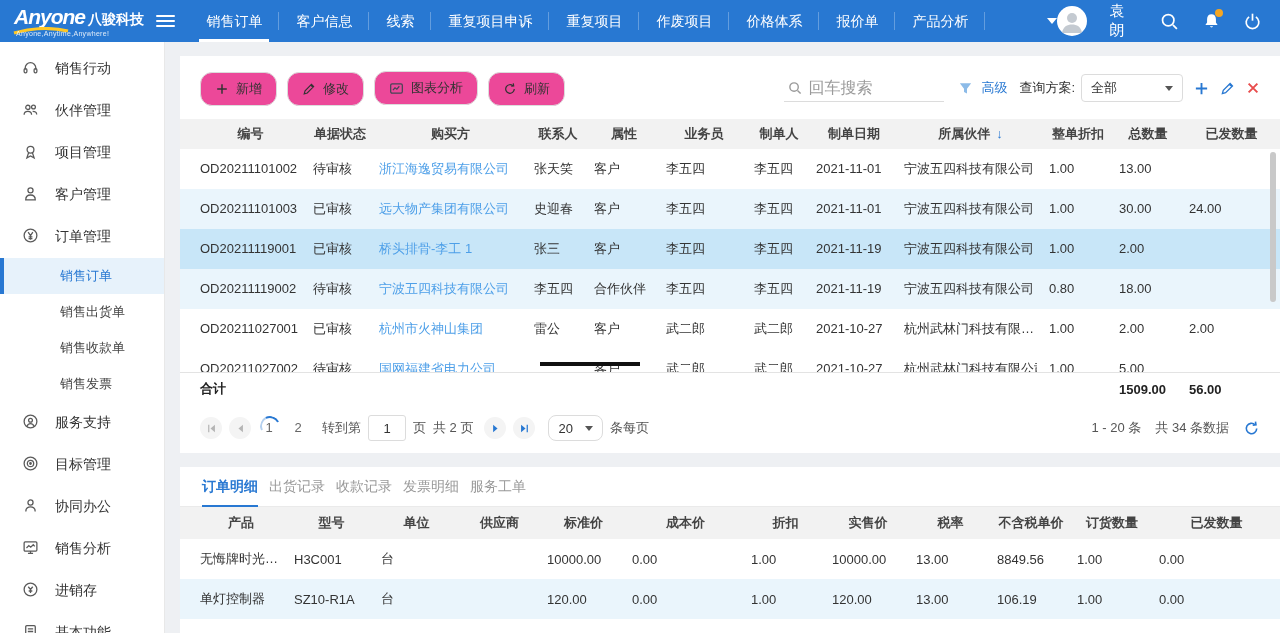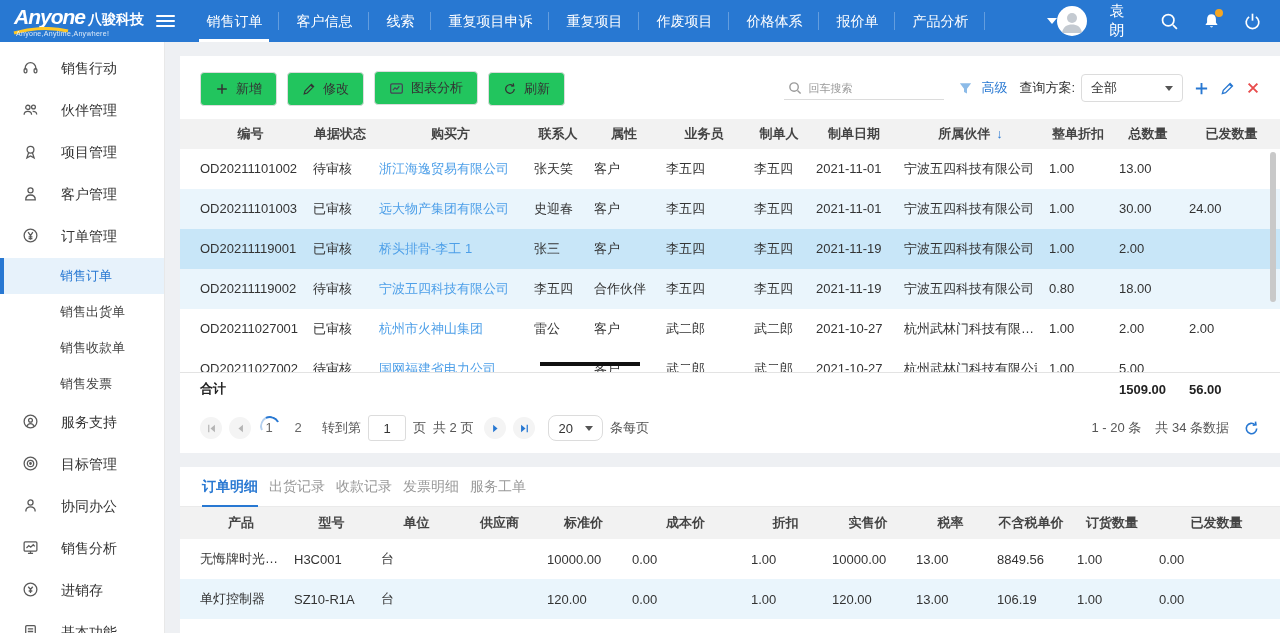--- a/index.html
+++ b/index.html
@@ -22,36 +22,36 @@
   .tab.active::before { content:''; position:absolute; left:10px; right:10px; bottom:0; height:3px; background:#fff; }
   .nav-caret { margin:0 0 0 62px; width:0; height:0; border-left:5px solid transparent; border-right:5px solid transparent; border-top:6px solid #fff; cursor:pointer; }
   .top-right { margin-left:auto; display:flex; align-items:center; gap:22px; padding-right:18px; }
   .avatar { width:30px; height:30px; border-radius:50%; background:#fff; overflow:hidden; flex:none; cursor:pointer; }
   .user-name { font-size:15px; cursor:pointer; }
   .tb-icon { position:relative; width:20px; height:20px; display:flex; align-items:center; justify-content:center; cursor:pointer; }
   .badge-dot { position:absolute; top:-2px; right:-2px; width:8px; height:8px; border-radius:50%; background:#F5A623; }
 
   
   .sidebar { position:absolute; top:42px; left:0; bottom:0; width:165px; background:#fff; border-right:1px solid #E8E8E8; padding-top:6px; overflow:hidden; z-index:10; }
-  .side-item { display:flex; align-items:center; gap:22px; height:42px; padding-left:22px; font-size:14px; color:#333; cursor:pointer;font-family:Liberation Serif, serif; }
+  .side-item { display:flex; align-items:center; gap:16px; height:42px; padding-left:22px; font-size:14px; color:#333; cursor:pointer;font-family:Liberation Serif, serif; }
   .side-item svg { flex:none; }
   .sub-item { display:flex; align-items:center; height:36px; padding-left:56px; font-size:13px; color:#444; cursor:pointer; border-left:4px solid transparent; }
   .sub-item.active { background:#E7F2FB; color:#2878D2; border-left-color:#2878D2; }
 
   
   .main { position:absolute; top:42px; left:165px; right:0; bottom:0; display:flex; flex-direction:column; overflow:hidden; }
   .panel { background:#fff; margin:14px 0 0 15px; }
   .panel-orders { flex:none; }
   .panel-detail { flex:1; }
 
   
   .toolbar { display:flex; align-items:center; padding:15px 20px 13px 20px; }
-  .btn { display:inline-flex; align-items:center; gap:7px; border:1px solid #DCDCDC; background:#22c55e; border-radius:4px; padding:7px 14px; font-size:13px; color:#333; margin-right:10px; cursor:pointer; }
+  .btn { display:inline-flex; align-items:center; gap:7px; border:1px solid #DCDCDC; background:#ec4899; border-radius:12px; padding:7px 14px; font-size:13px; color:#333; margin-right:10px; cursor:pointer; }
   .search-box { margin-left:auto; display:flex; align-items:center; gap:6px; border-bottom:1px solid #DCDCDC; padding:4px 4px; width:160px; }
-  .search-box input { border:none; outline:none; width:120px; font-size:11px; color:#b91c1c; background:transparent; }
+  .search-box input { border:none; outline:none; width:120px; font-size:16px; color:#b91c1c; background:transparent; }
   .search-box input::placeholder { color:#9A9A9A; }
   .funnel { margin-left:14px; cursor:pointer; }
   .advanced { color:#2878D2; font-size:13px; margin:0 12px 0 8px; cursor:pointer; }
   .scheme-label { font-size:13px; color:#333; }
   .scheme-select { display:flex; align-items:center; justify-content:space-between; border:1px solid #DCDCDC; border-radius:4px; width:102px; height:28px; padding:0 9px; font-size:13px; color:#333; margin-left:6px; cursor:pointer; }
   .caret-down { width:0; height:0; border-left:4px solid transparent; border-right:4px solid transparent; border-top:5px solid #555; }
   .mini-act { margin-left:11px; cursor:pointer; display:flex; align-items:center; }
 
   
   .table-wrap { position:relative; }

